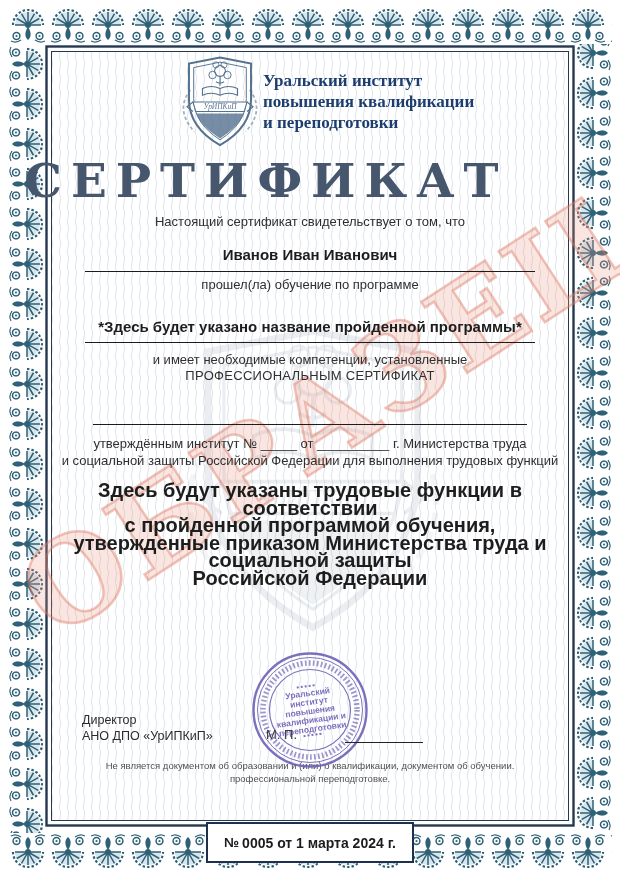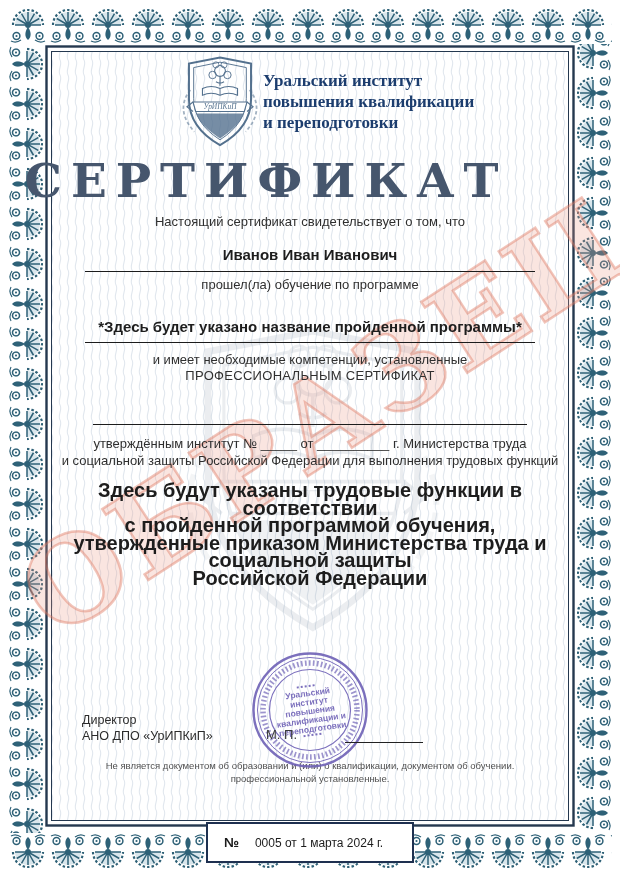--- a/index.html
+++ b/index.html
@@ -45,21 +45,21 @@
   
   .disclaimer{position:absolute;left:70px;width:480px;top:759px;text-align:center;
     font-size:9.5px;line-height:13px;color:#4f4f4f;}
   
   .num-box{
     position:absolute;left:206px;top:822px;width:208px;height:41px;z-index:6;
     background:#ffffff;border:2.5px solid #1e3050;box-sizing:border-box;
     display:flex;align-items:center;
   }
   .num-label{font-size:13.5px;font-weight:bold;color:#1c1c1c;padding-left:16px;}
-  .num-value{flex:1;text-align:center;font-size:12px;font-weight:normal;color:#1c1c1c;padding-right:13px;}
+  .num-value{flex:1;text-align:center;font-size:14px;font-weight:bold;color:#1c1c1c;padding-right:13px;}
 </style>
 </head>
 <body>
 
 <div class="page">
 
   <svg class="bg-svg" width="620" height="877" viewBox="0 0 620 877" aria-hidden="true">
     <defs>
 
       <g id="motif">
@@ -186,21 +186,21 @@
         <text x="62" y="75">квалификации и</text>
         <text x="62" y="84">переподготовки</text>
       </g>
     </svg>
 
     <div class="mp">М. П.</div>
     <div class="sig-line"></div>
 
     <div class="disclaimer">
       <div>Не является документом об образовании и (или) о квалификации, документом об обучении.</div>
-      <div>профессиональной установленные.</div>
+      <div>профессиональной переподготовке.</div>
     </div>
 
     <div class="num-box">
       <span class="num-label">№</span>
       <span class="num-value">0005 от 1 марта 2024 г.</span>
     </div>
 
   </div>
 </div>
 

